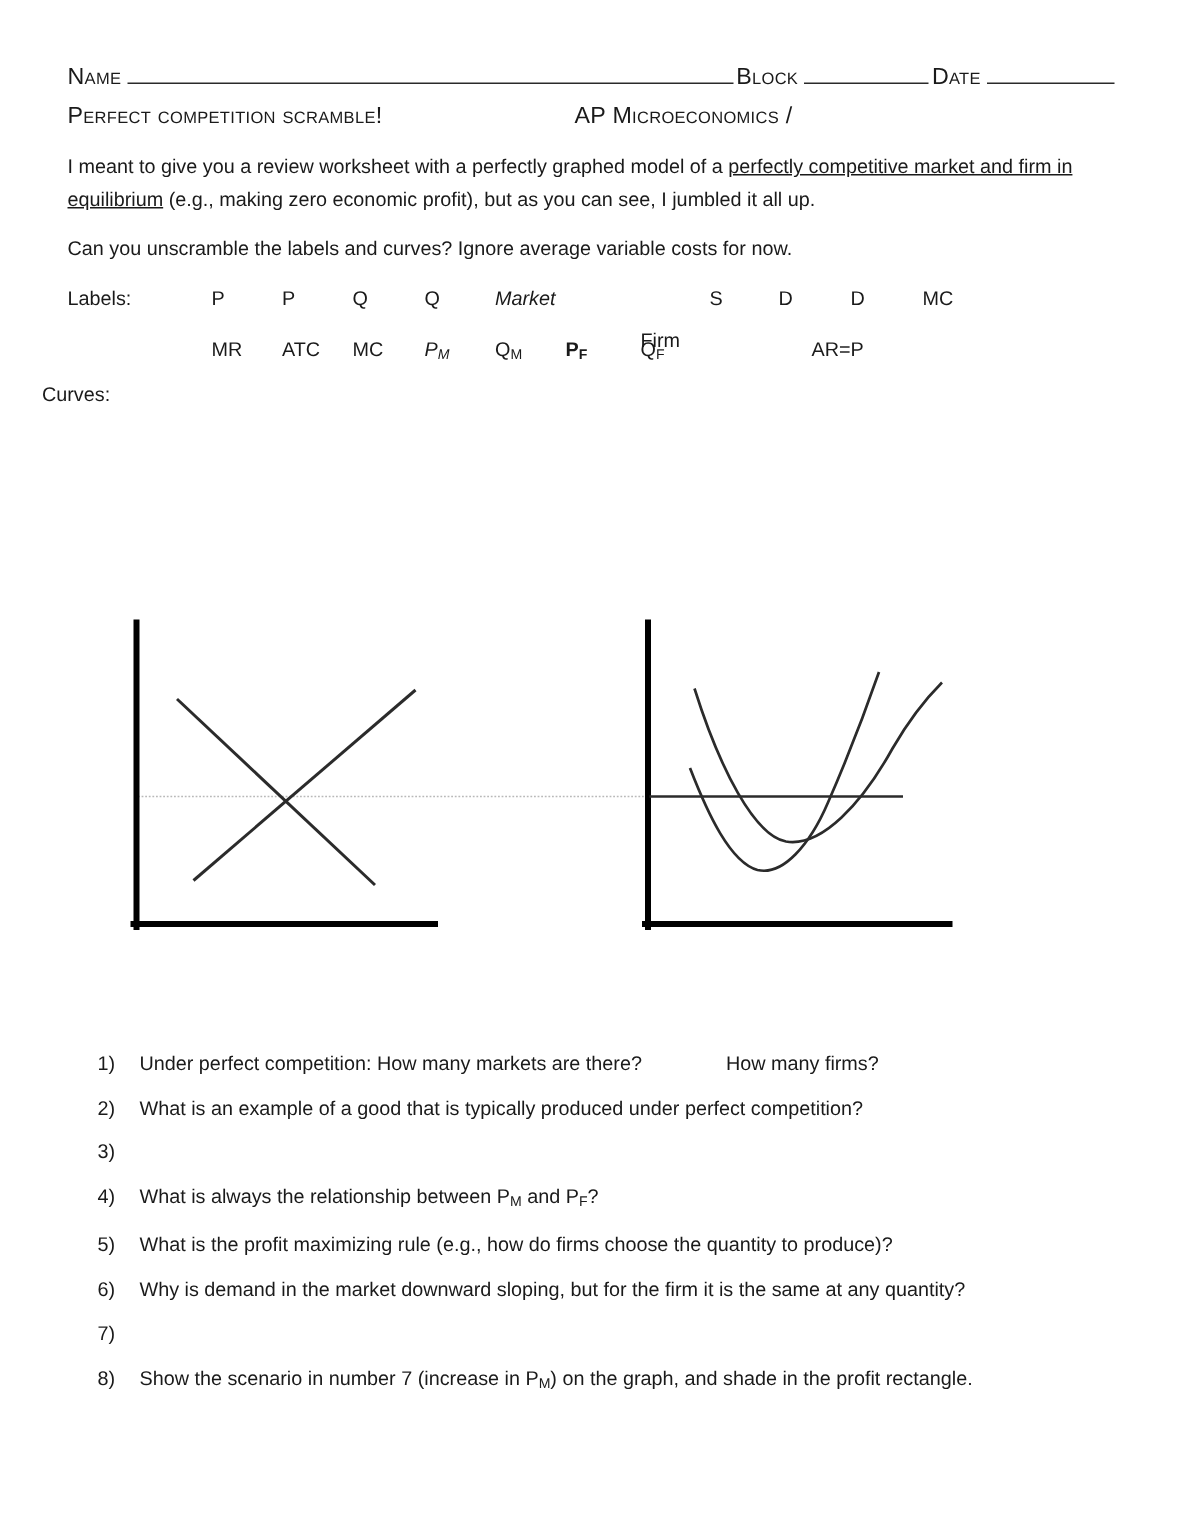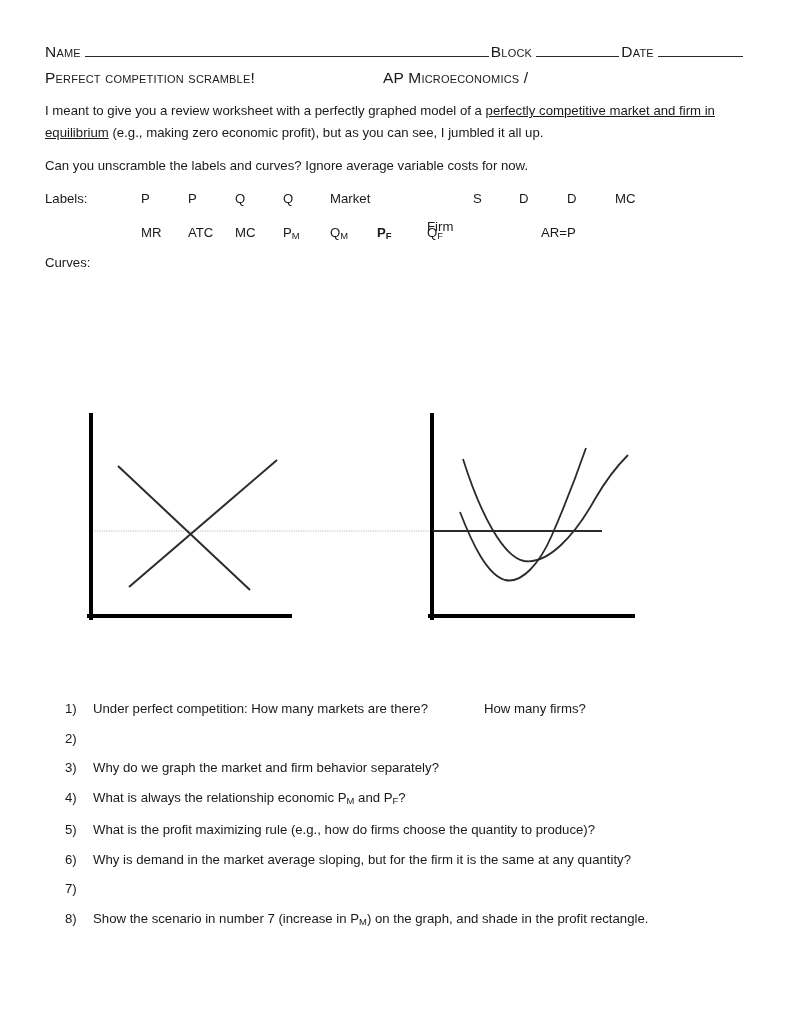--- a/index.html
+++ b/index.html
@@ -90,21 +90,21 @@
     white-space: nowrap;
   }
   .lbl-item sub {
     font-size: 9.4px;
     vertical-align: -2px;
     letter-spacing: .2px;
   }
 
   .curves-lead {
     position: absolute;
-    left: 45px;
+    left: 28px;
     top: 255px;
     font-size: 13.2px;
     text-align: right;
   }
 
   
   .graphs {
     position: absolute;
     left: 0;
     top: 395px;
@@ -178,32 +178,32 @@
     <span>I meant to give you a review worksheet with a perfectly graphed model of a </span><span class="u">perfectly competitive market and firm in equilibrium</span><span> (e.g., making zero economic profit), but as you can see, I jumbled it all up.</span>
   </div>
 
   <div class="labels-block">
     <div class="lbl-row">
       <span class="lbl-lead">Labels:</span>
       <span class="lbl-item" style="left:96px;">P</span>
       <span class="lbl-item" style="left:143px;">P</span>
       <span class="lbl-item" style="left:190px;">Q</span>
       <span class="lbl-item" style="left:238px;">Q</span>
-      <span class="lbl-item" style="left:285px;">Market</span>
+      <span class="lbl-item" style="left:285px;font-style:italic;">Market</span>
       <span class="lbl-item" style="left:382px;margin-top:28px;">Firm</span>
       <span class="lbl-item" style="left:428px;">S</span>
       <span class="lbl-item" style="left:474px;">D</span>
       <span class="lbl-item" style="left:522px;">D</span>
       <span class="lbl-item" style="left:570px;">MC</span>
     </div>
     <div class="lbl-row">
       <span class="lbl-item" style="left:96px;"><span>MR</span></span>
       <span class="lbl-item" style="left:143px;"><span>ATC</span></span>
       <span class="lbl-item" style="left:190px;"><span>MC</span></span>
-      <span class="lbl-item" style="left:238px;"><span>P</span><sub>M</sub></span>
+      <span class="lbl-item" style="left:238px;font-style:italic;"><span>P</span><sub>M</sub></span>
       <span class="lbl-item" style="left:285px;"><span>Q</span><sub>M</sub></span>
       <span class="lbl-item" style="left:332px;font-weight:bold;"><span>P</span><sub>F</sub></span>
       <span class="lbl-item" style="left:382px;"><span>Q</span><sub>F</sub></span>
       <span class="lbl-item" style="left:452px;margin-left:44px;"><span>AR=P</span></span>
     </div>
   </div>
 
   <div class="curves-lead">Curves:</div>
 
   <div class="graphs">
@@ -234,40 +234,40 @@
 
   <div class="qlist">
 
     <div class="q">
       <span class="num">1)</span>
       <span>Under perfect competition: How many markets are there?</span><span class="gap"></span><span>How many firms?</span>
     </div>
 
     <div class="q">
       <span class="num">2)</span>
+      <span>What is an example of a good that is typically produced under perfect competition?</span>
     </div>
 
     <div class="q">
       <span class="num">3)</span>
-      <span>Why do we graph the market and firm behavior separately?</span>
     </div>
 
     <div class="q">
       <span class="num">4)</span>
-      <span><span>What is always the relationship economic P</span><sub>M</sub><span> and P</span><sub>F</sub><span>?</span></span>
+      <span><span>What is always the relationship between P</span><sub>M</sub><span> and P</span><sub>F</sub><span>?</span></span>
     </div>
 
     <div class="q">
       <span class="num">5)</span>
       <span>What is the profit maximizing rule (e.g., how do firms choose the quantity to produce)?</span>
     </div>
 
     <div class="q">
       <span class="num">6)</span>
-      <span>Why is demand in the market average sloping, but for the firm it is the same at any quantity?</span>
+      <span>Why is demand in the market downward sloping, but for the firm it is the same at any quantity?</span>
     </div>
 
     <div class="q">
       <span class="num">7)</span>
     </div>
 
     <div class="q">
       <span class="num">8)</span>
       <span><span>Show the scenario in number 7 (increase in P</span><sub>M</sub><span>) on the graph, and shade in the profit rectangle.</span></span>
     </div>

